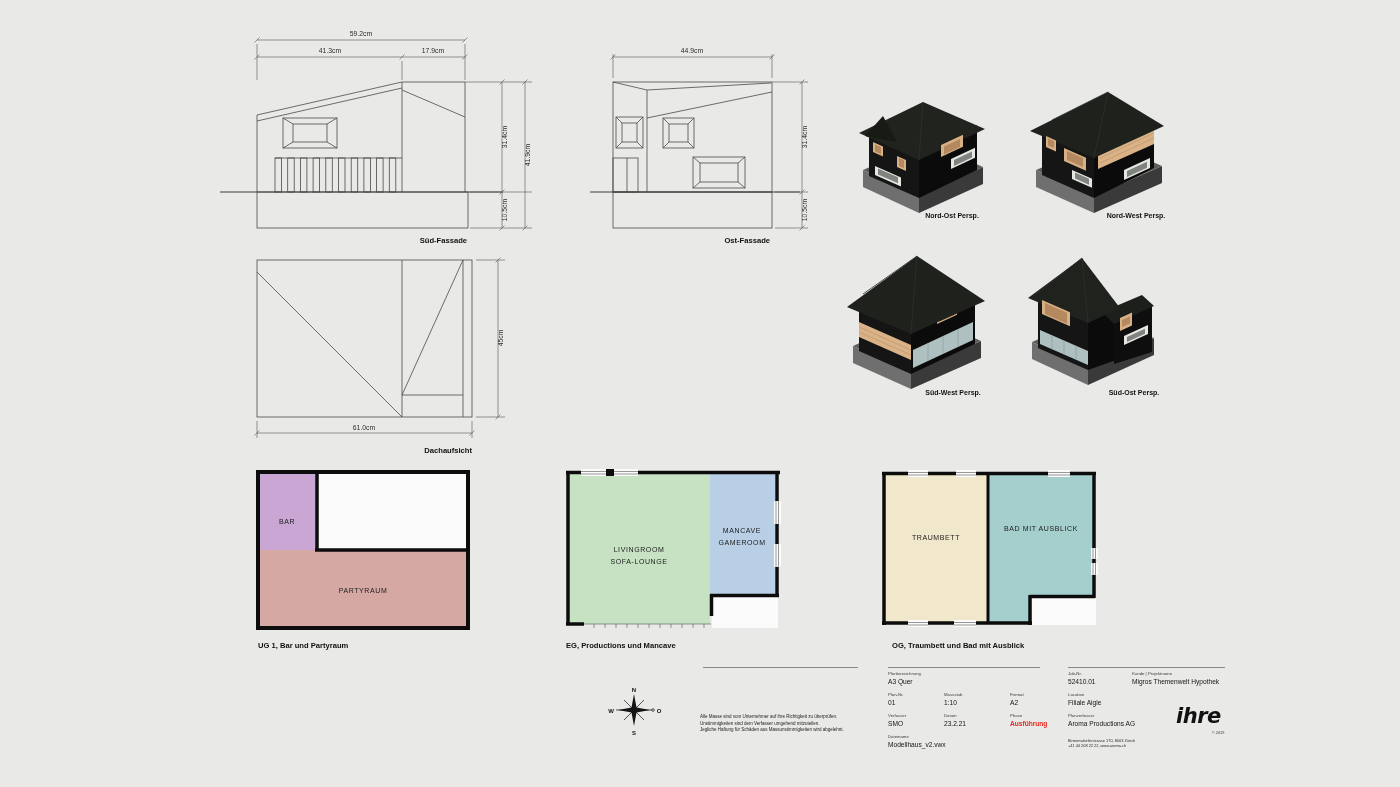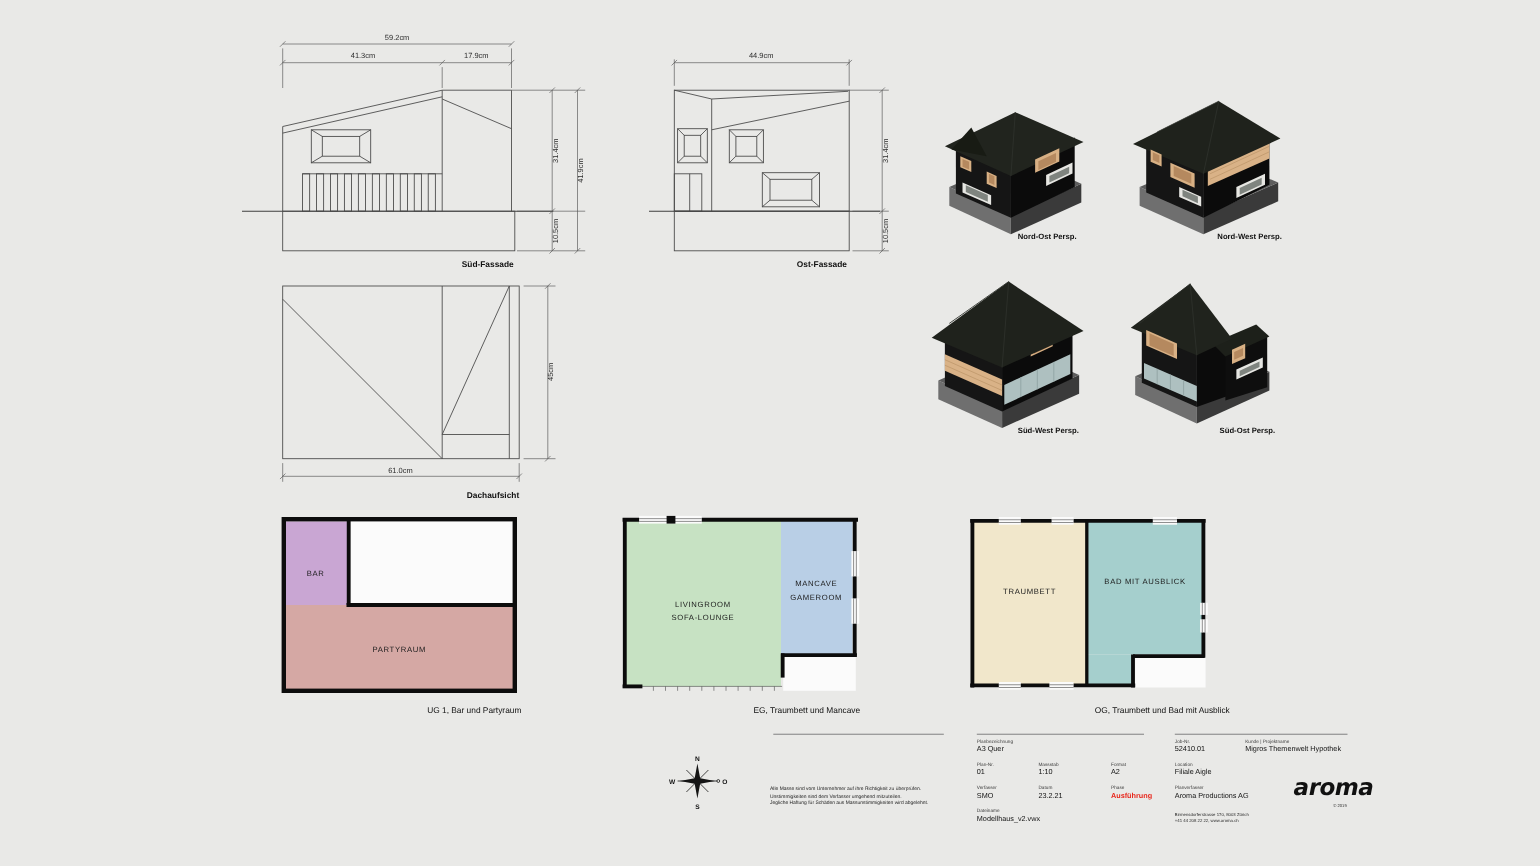--- a/index.html
+++ b/index.html
@@ -8,21 +8,21 @@
   svg{overflow:visible;}
   .thin{stroke:#555;stroke-width:0.6;fill:none;}
   .bld{stroke:#4a4a4a;stroke-width:0.8;fill:none;}
   .ground{stroke:#3f3f3f;stroke-width:1;fill:none;}
   .dimtxt{font-size:6.8px;fill:#2c2c2c;font-family:"Liberation Sans",sans-serif;}
   .dlabel{font-size:7.6px;font-weight:bold;fill:#111;font-family:"Liberation Sans",sans-serif;}
   .roomtxt{font-size:7px;fill:#1b1b1b;letter-spacing:0.6px;font-family:"Liberation Sans",sans-serif;}
   .wall{stroke:#0c0c0c;fill:none;}
   .winline{stroke:#555;stroke-width:0.6;fill:none;}
   .plabel{position:absolute;font-size:7px;font-weight:bold;color:#111;text-align:center;}
-  .fplabel{position:absolute;font-size:7.6px;font-weight:normal;color:#111;text-align:right;}
+  .fplabel{position:absolute;font-size:7.6px;font-weight:bold;color:#111;text-align:left;}
   .rule{position:absolute;height:0;border-top:0.7px solid #8a8a8a;}
   .tb-label{position:absolute;font-size:4.3px;color:#3c3c3c;white-space:nowrap;}
   .tb-value{position:absolute;font-size:6.6px;color:#141414;white-space:nowrap;}
   .tb-tiny{position:absolute;font-size:3.9px;line-height:5.4px;color:#2a2a2a;white-space:nowrap;}
   .disclaimer{position:absolute;font-size:4.5px;line-height:6.6px;color:#222;white-space:nowrap;}
   .logo{position:absolute;font-family:"DejaVu Sans",sans-serif;font-style:italic;font-weight:bold;font-size:21px;letter-spacing:-0.5px;color:#111;}
   .logocr{position:absolute;font-size:3.8px;color:#333;}
 </style>
 </head>
 <body style="background: rgb(233, 233, 231);">
@@ -305,21 +305,21 @@
       <line class="winline" x1="212.5" y1="32" x2="212.5" y2="55"></line>
     <rect x="208" y="75" width="7" height="23" fill="#fbfbfb"></rect>
       <line class="winline" x1="210" y1="75" x2="210" y2="98"></line>
       <line class="winline" x1="212.5" y1="75" x2="212.5" y2="98"></line>
   </g>
   <text class="roomtxt" x="73" y="83" text-anchor="middle">LIVINGROOM</text>
   <text class="roomtxt" x="73" y="95" text-anchor="middle">SOFA-LOUNGE</text>
   <text class="roomtxt" x="176" y="64" text-anchor="middle">MANCAVE</text>
   <text class="roomtxt" x="176" y="76" text-anchor="middle">GAMEROOM</text>
 </svg>
-<div class="fplabel" style="left:566px;top:641px;width:216px">EG, Traumbett und Mancave</div>
+<div class="fplabel" style="left:566px;top:641px;width:216px">EG, Productions und Mancave</div>
 
 <svg class="abs" style="left:882px;top:470px" width="220" height="160" viewBox="0 0 220 160">
   <rect x="2" y="3" width="104" height="150" fill="#f1e7cb"></rect>
   <rect x="106" y="3" width="106" height="122" fill="#a5cfcd"></rect>
   <rect x="106" y="125" width="42" height="28" fill="#a5cfcd"></rect>
   <rect x="150" y="127" width="64" height="28" fill="#fbfbfb"></rect>
   <line class="wall" x1="0" y1="3.5" x2="214" y2="3.5" stroke-width="3.5"></line>
   <line class="wall" x1="2" y1="2" x2="2" y2="155" stroke-width="3.5"></line>
   <line class="wall" x1="212" y1="2" x2="212" y2="128" stroke-width="3.5"></line>
   <line class="wall" x1="148" y1="126.5" x2="213" y2="126.5" stroke-width="3.5"></line>
@@ -398,14 +398,14 @@
 <div class="tb-label" style="left:1132px;top:671px">Kunde | Projektname</div>
 <div class="tb-value" style="left:1132px;top:678px">Migros Themenwelt Hypothek</div>
 <div class="tb-label" style="left:1068px;top:692px">Location</div>
 <div class="tb-value" style="left:1068px;top:699px">Filiale Aigle</div>
 <div class="tb-label" style="left:1068px;top:713px">Planverfasser</div>
 <div class="tb-value" style="left:1068px;top:720px">Aroma Productions AG</div>
 <div class="tb-tiny" style="left:1068px;top:738px">
   <div>Birmensdorferstrasse 170, 8003 Zürich</div>
   <div>+41 44 208 22 22, www.aroma.ch</div>
 </div>
-<div class="logo" style="left:1176px;top:704px">aroma</div>
+<div class="logo" style="left:1176px;top:704px">ihre</div>
 <div class="logocr" style="left:1212px;top:731px">© 2019</div>
 
 </body></html>

